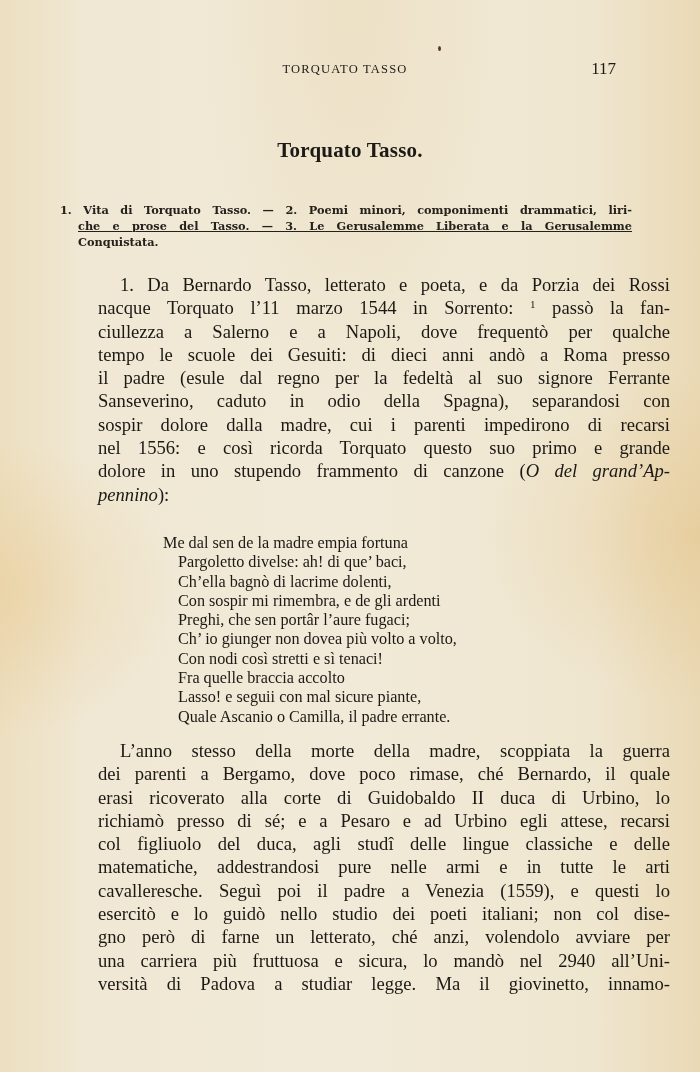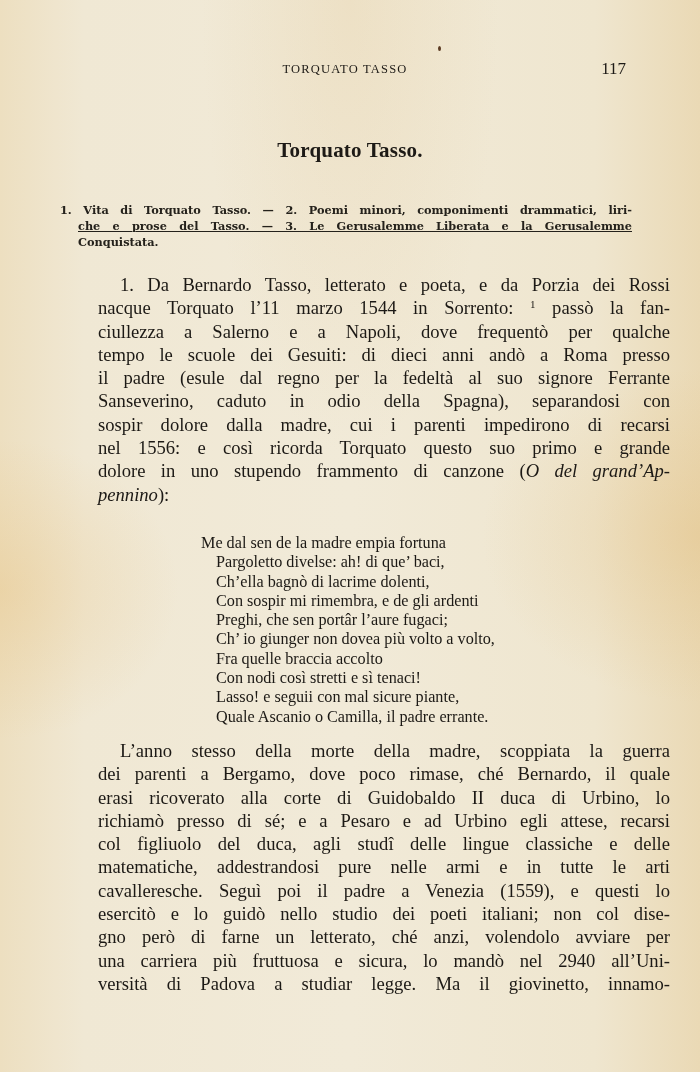--- a/index.html
+++ b/index.html
@@ -37,21 +37,21 @@
       left: 0;
       right: 0;
       text-align: center;
       font-family: "Liberation Serif", serif;
       font-size: 12.5px;
       letter-spacing: 1.2px;
       top: 2px;
     }
     .page-number {
       position: absolute;
-      right: 4px;
+      right: 14px;
       top: -1px;
       font-family: "Liberation Serif", serif;
       font-size: 17px;
     }
     .chapter-title {
       position: absolute;
       top: 138px;
       left: 0;
       width: 700px;
       text-align: center;
@@ -103,21 +103,20 @@
     .para1 { top: 273px; }
     .para2 { top: 739px; }
     .verse {
       position: absolute;
       top: 534px;
       left: 163px;
       font-family: "Liberation Serif", serif;
       font-size: 16.2px;
       line-height: 19.3px;
       color: #1c1915;
-      margin-left: 38px;
     }
     .verse .vline { display: block; white-space: nowrap; }
     .verse .vline.sub { padding-left: 15px; }
     .em { font-style: italic; }
     sup.fn { font-size: 11px; vertical-align: 6px; line-height: 0; }
     .ink-spot {
       position: absolute;
       width: 3px; height: 5px;
       background: #5a3a22;
       border-radius: 50%;
@@ -156,22 +155,22 @@
     <span class="line last"><span class="em">pennino</span><span>):</span></span>
   </div>
 
   <div class="verse">
     <span class="vline">Me dal sen de la madre empia fortuna</span>
     <span class="vline sub">Pargoletto divelse: ah! di que’ baci,</span>
     <span class="vline sub">Ch’ella bagnò di lacrime dolenti,</span>
     <span class="vline sub">Con sospir mi rimembra, e de gli ardenti</span>
     <span class="vline sub">Preghi, che sen portâr l’aure fugaci;</span>
     <span class="vline sub">Ch’ io giunger non dovea più volto a volto,</span>
+    <span class="vline sub">Con nodi così stretti e sì tenaci!</span>
     <span class="vline sub">Fra quelle braccia accolto</span>
-    <span class="vline sub">Con nodi così stretti e sì tenaci!</span>
     <span class="vline sub">Lasso! e seguii con mal sicure piante,</span>
     <span class="vline sub">Quale Ascanio o Camilla, il padre errante.</span>
   </div>
 
   <div class="body-text para2">
     <span class="line indent">L’anno stesso della morte della madre, scoppiata la guerra</span>
     <span class="line">dei parenti a Bergamo, dove poco rimase, ché Bernardo, il quale</span>
     <span class="line">erasi ricoverato alla corte di Guidobaldo II duca di Urbino, lo</span>
     <span class="line">richiamò presso di sé; e a Pesaro e ad Urbino egli attese, recarsi</span>
     <span class="line">col figliuolo del duca, agli studî delle lingue classiche e delle</span>

